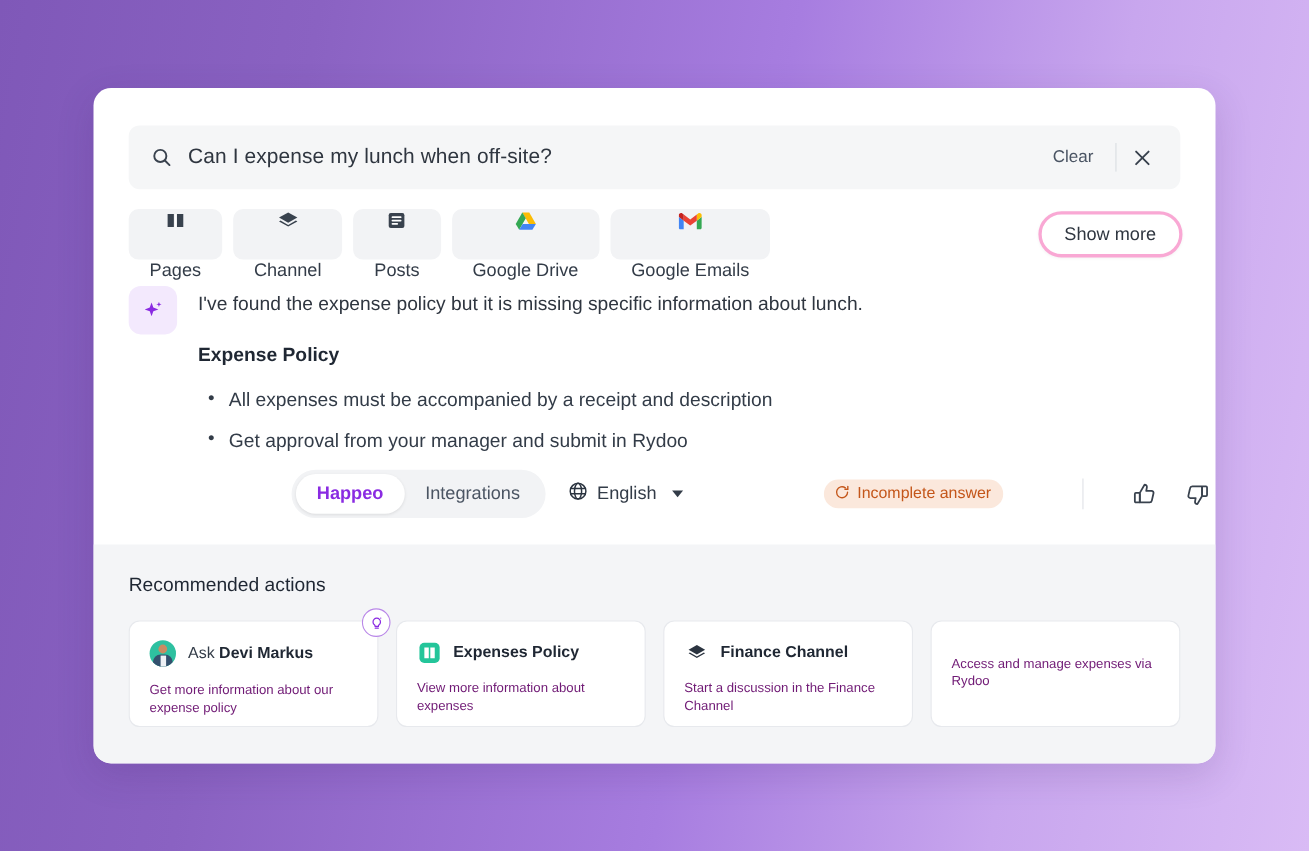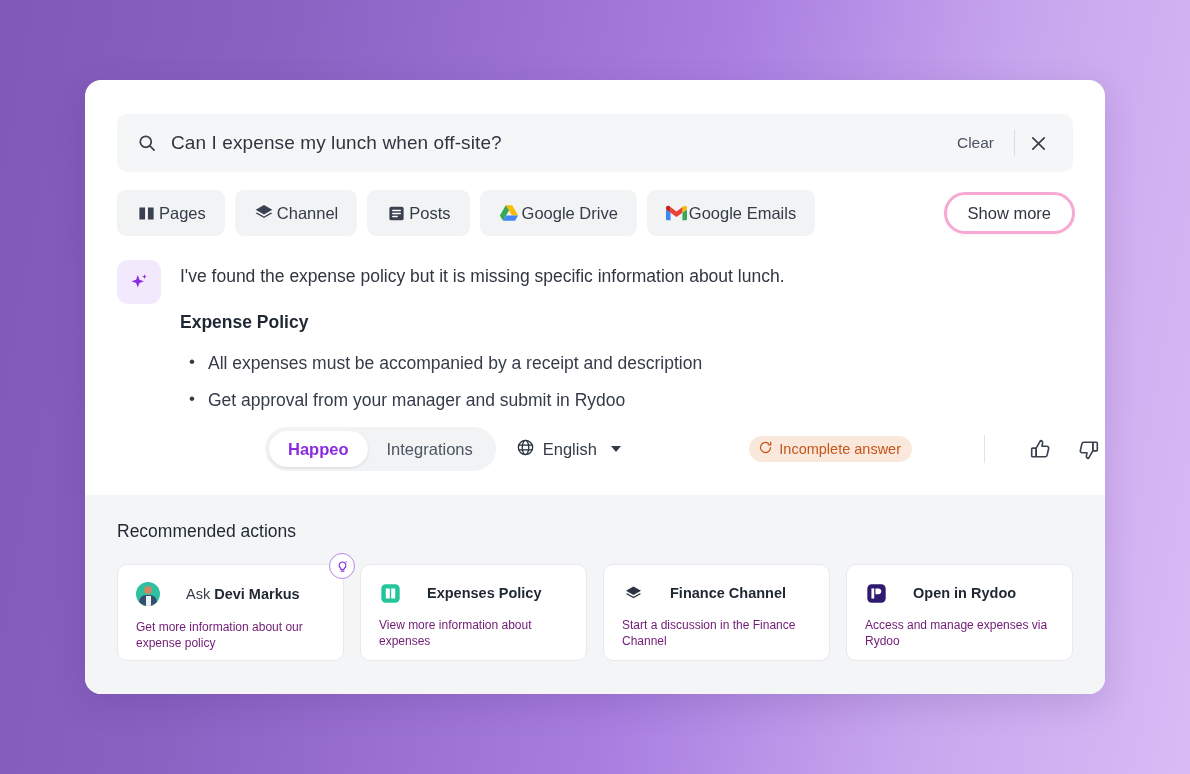--- a/index.html
+++ b/index.html
@@ -50,25 +50,26 @@
   
   .chips {
     position: absolute; left: 32px; top: 110px;
     width: 980px; height: 46px;
     display: flex; align-items: center; gap: 10px;
   }
   .chip {
     height: 46px;
     background: #f2f3f5;
     border-radius: 9px;
-    display: flex; align-items: center; gap: 2px;
+    display: flex; align-items: center; gap: 26px;
     padding: 0 19px;
     font-size: 16.5px; color: #333c48;
     white-space: nowrap;
     cursor: pointer;
+    flex-direction: column;
   }
   .chip .ci { width: 21px; height: 21px; flex: 0 0 21px; display: flex; align-items: center; justify-content: center; }
   .show-more {
     position: absolute; right: 30px; top: 112px;
     height: 42px;
     background: #ffffff;
     border: 3px solid #f9a8d4;
     border-radius: 21px;
     display: flex; align-items: center;
     padding: 0 21px;
@@ -155,21 +156,21 @@
   .rec-grid {
     margin-top: 22px;
     display: grid; grid-template-columns: repeat(4, 1fr); gap: 16px;
   }
   .rec-card {
     position: relative;
     background: #ffffff; border: 1px solid #e7e9ed; border-radius: 10px;
     padding: 17px 18px 19px 18px; height: 97px;
     cursor: pointer;
   }
-  .rec-head { display: flex; align-items: center; gap: 26px; }
+  .rec-head { display: flex; align-items: center; gap: 11px; }
   .rec-ic { width: 22px; height: 22px; flex: 0 0 22px; display: flex; align-items: center; justify-content: center; }
   .rec-name { font-size: 14.5px; color: #1f2733; font-weight: bold; white-space: nowrap; }
   .rec-name .pre { font-weight: normal; color: #333c48; }
   .rec-desc { margin-top: 13px; font-size: 12px; color: #701a75; line-height: 1.37; }
   .tip-badge {
     position: absolute; right: -12px; top: -12px;
     width: 26px; height: 26px; border-radius: 50%;
     background: #ffffff; border: 1px solid #b987e8;
     display: flex; align-items: center; justify-content: center;
   }
@@ -364,28 +365,18 @@
                 <path d="M12 3 21.5 8.4 12 13.8 2.5 8.4z"></path>
                 <path d="M12 16.1 4 11.6l-1.5.9L12 18l9.5-5.5-1.5-.9z"></path>
               </svg>
           </span>
           <span class="rec-name">Finance Channel</span>
         </div>
         <div class="rec-desc">Start a discussion in the Finance Channel</div>
       </div>
 
       <div class="rec-card">
-        <div class="rec-head">
-          <span class="rec-ic">
-            <svg viewBox="0 0 24 24" width="21" height="21">
-                <rect x="1.5" y="1.5" width="21" height="21" rx="5" fill="#2e1a6e"></rect>
-                <rect x="6.2" y="6.2" width="3.2" height="11.6" fill="#fff"></rect>
-                <path d="M10.8 6.2h3.3a3.3 3.3 0 0 1 0 6.6h-3.3z" fill="#fff"></path>
-              </svg>
-          </span>
-          <span class="rec-name">Open in Rydoo</span>
-        </div>
         <div class="rec-desc">Access and manage expenses via Rydoo</div>
       </div>
 
     </div>
   </div>
 </div>
 
 </body></html>

